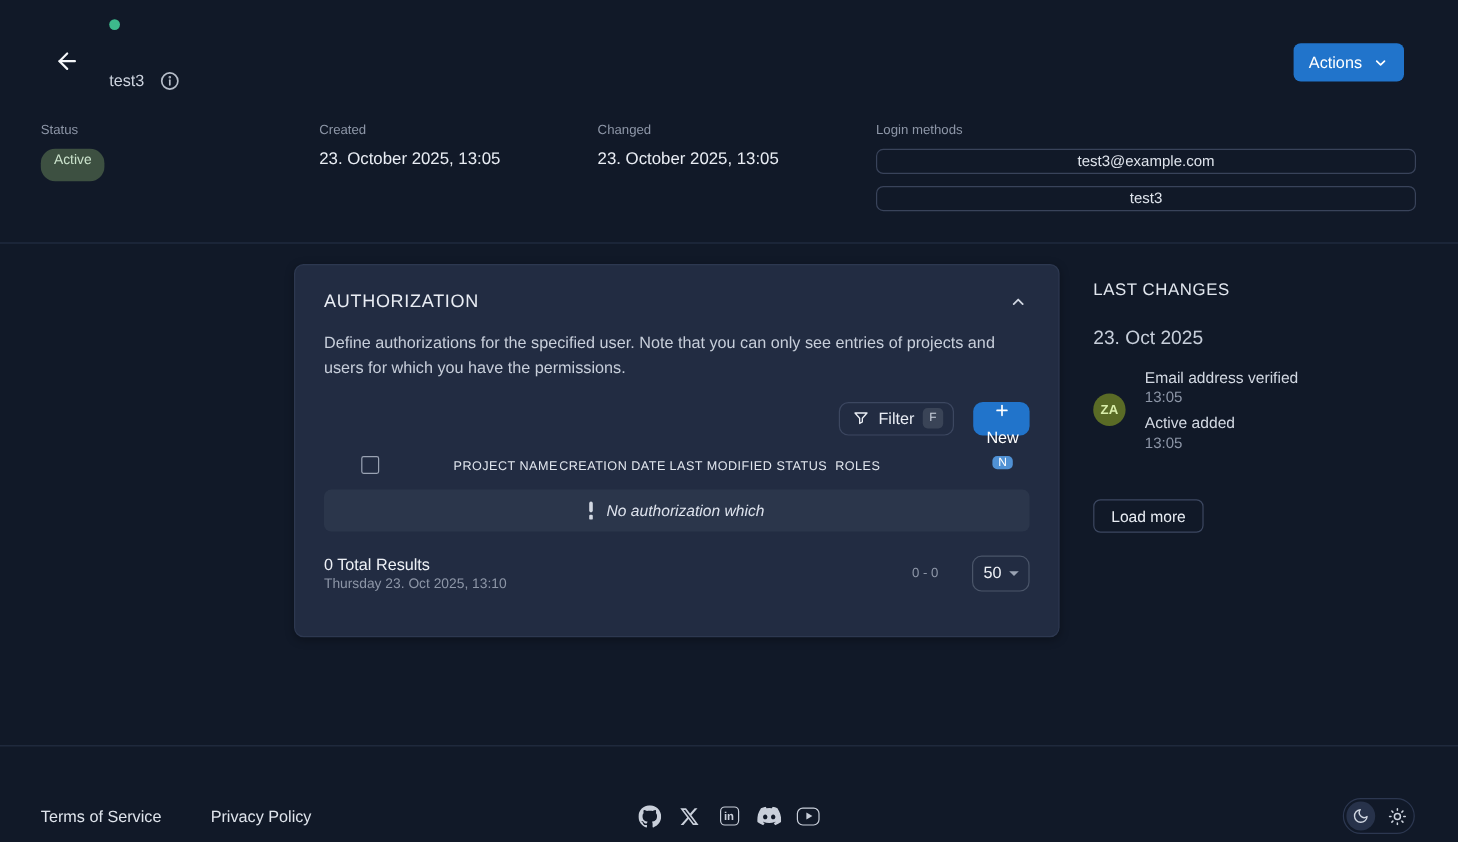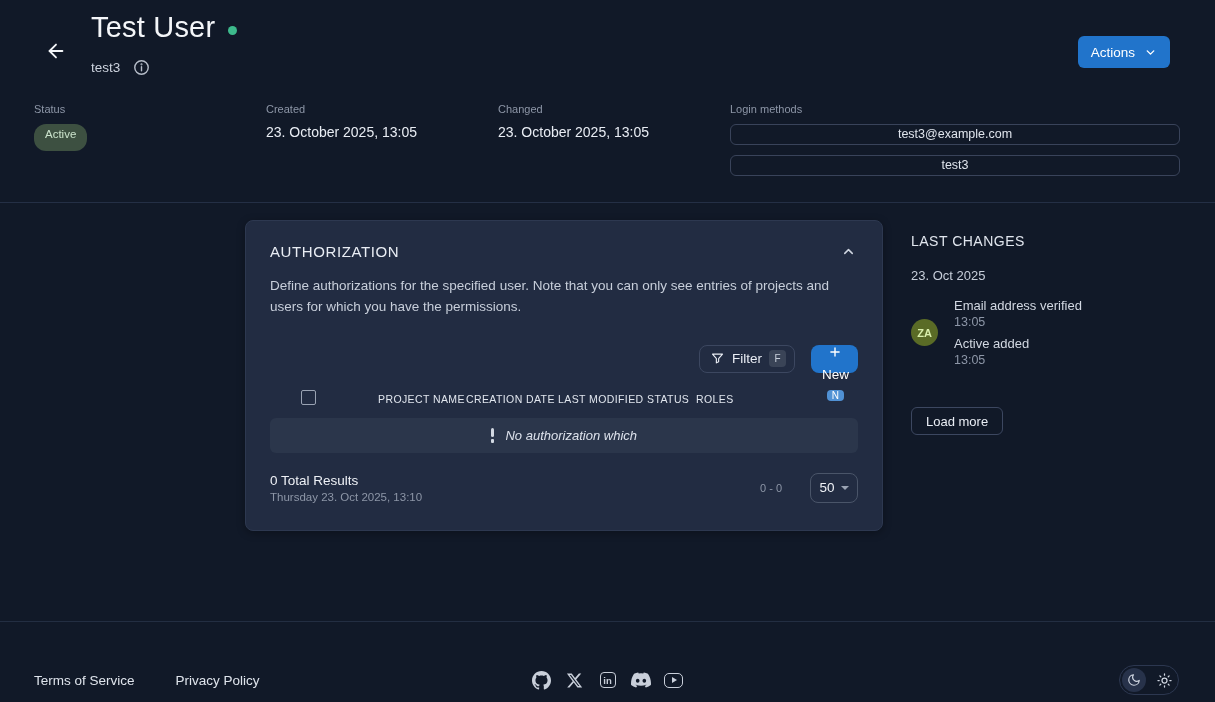--- a/index.html
+++ b/index.html
@@ -36,21 +36,21 @@
   .sidebar { position:absolute; left:34px; top:234px; width:190px; }
   .side-item { font-size:13.5px; color:#8d96a7; height:14px; line-height:14px; margin-bottom:25px; cursor:pointer; white-space:nowrap; }
   .side-item.active { color:#ffffff; font-weight:700; }
 
   
   .card { position:absolute; left:245px; top:220px; width:638px; height:311px; background:#222c42; border:1px solid #2d3850; border-radius:8px; padding:21px 24px 24px; box-shadow:0 2px 8px rgba(0,0,0,.3); }
   .card-head { display:flex; justify-content:space-between; align-items:center; }
   .card-title { font-size:15px; letter-spacing:.6px; color:#e9edf4; font-weight:500; }
   .collapse-btn { background:none; border:none; color:#cfd5e0; cursor:pointer; display:flex; padding:2px; }
   .card-desc { margin-top:15px; width:572px; font-size:13.5px; line-height:1.55; color:#c7ceda; }
-  .card-actions { margin-top:27px; display:flex; justify-content:flex-end; gap:16px; }
+  .card-actions { margin-top:17px; display:flex; justify-content:flex-end; gap:16px; }
   .btn-filter { height:28px; border:1px solid #3c4760; border-radius:8px; background:transparent; color:#e9edf4; display:flex; align-items:center; gap:7px; padding:0 8px 0 10px; font-size:13.5px; font-family:inherit; cursor:pointer; }
   .btn-new { height:28px; border:none; border-radius:8px; color:#fff; display:flex; align-items:center; gap:8px; padding:0 9px 0 11px; font-size:13.5px; font-family:inherit; cursor:pointer;flex-direction:column; }
   .kbd { min-width:17px; height:17px; border-radius:4px; background:#3a4457; color:#c9d0dc; font-size:10px; display:flex; align-items:center; justify-content:center; padding:0 3px; }
   .kbd.blue { background:#5091d4; color:#fff; }
 
   .table-head { position:relative; height:28px; margin-top:12px; }
   .checkbox { position:absolute; left:31px; top:5px; width:15px; height:15px; border:1px solid #9aa3b3; border-radius:2px; background:transparent; cursor:pointer; }
   .th { position:absolute; top:8px; font-size:10.5px; letter-spacing:.4px; color:#e1e6ee; white-space:nowrap; }
   .th.c0 { left:108px; } .th.c1 { left:196px; } .th.c2 { left:288px; } .th.c3 { left:377px; } .th.c4 { left:426px; }
 
@@ -64,21 +64,21 @@
   .totals-label { font-size:13.5px; color:#eef1f6; }
   .totals-date { margin-top:3px; font-size:11.5px; color:#8d96a7; }
   .pager { display:flex; align-items:center; gap:28px; }
   .page-range { font-size:11px; color:#8d96a7; }
   .page-size { width:48px; height:30px; border:1px solid #4a5569; border-radius:8px; display:flex; align-items:center; justify-content:center; gap:6px; font-size:13.5px; color:#eef1f6; cursor:pointer; background:transparent; }
   .caret-down { width:0; height:0; border-left:4px solid transparent; border-right:4px solid transparent; border-top:4.5px solid #9aa3b3; }
 
   
   .changes { position:absolute; left:911px; top:233px; width:270px; }
   .changes-title { font-size:14px; letter-spacing:.5px; color:#e1e6ee; font-weight:500; }
-  .changes-date { margin-top:19px; font-size:13px; color:#c7ceda; }
+  .changes-date { margin-top:25px; font-size:16px; color:#c7ceda; }
   .event-row { display:flex; align-items:center; margin-top:15px; }
   .avatar { width:27px; height:27px; border-radius:50%; font-size:11px; font-weight:700; display:flex; align-items:center; justify-content:center; margin-right:16px; flex:0 0 27px; }
   .event-label { font-size:13px; color:#d2d8e2; }
   .event-time { font-size:12.5px; color:#8d96a7; margin-top:2px; margin-bottom:7px; }
   .event:last-child .event-time { margin-bottom:0; }
   .load-more { margin-top:40px; height:28px; padding:0 14px; border:1px solid #3c4760; border-radius:6px; background:transparent; color:#e9edf4; font-size:13px; font-family:inherit; cursor:pointer; }
 
   
   .footer { position:absolute; left:0; right:0; bottom:0; height:81px; border-top:1px solid #232e42; }
   .footer-links { position:absolute; left:34px; top:51px; display:flex; gap:41px; }
@@ -101,21 +101,20 @@
     <button class="back-btn">
       <span style="display:flex;">
         <svg width="22" height="22" viewBox="0 0 24 24" fill="none" stroke="currentColor" stroke-width="2" stroke-linecap="round" stroke-linejoin="round">
             <line x1="19" y1="12" x2="5" y2="12"></line>
             <polyline points="12 19 5 12 12 5"></polyline>
           </svg>
       </span>
     </button>
 
     <div class="title-row">
-      <span class="page-title">Test User</span>
       <span class="online-dot" style="background:#3dba8c;"></span>
     </div>
 
     <div class="subtitle-row">
       <span class="subtitle">test3</span>
       <span class="info-icon">
         <svg width="17" height="17" viewBox="0 0 24 24" fill="none" stroke="currentColor" stroke-width="2" stroke-linecap="round">
             <circle cx="12" cy="12" r="9.5"></circle>
             <line x1="12" y1="11" x2="12" y2="16.5"></line>
             <circle cx="12" cy="7.5" r="0.5" fill="currentColor"></circle>

